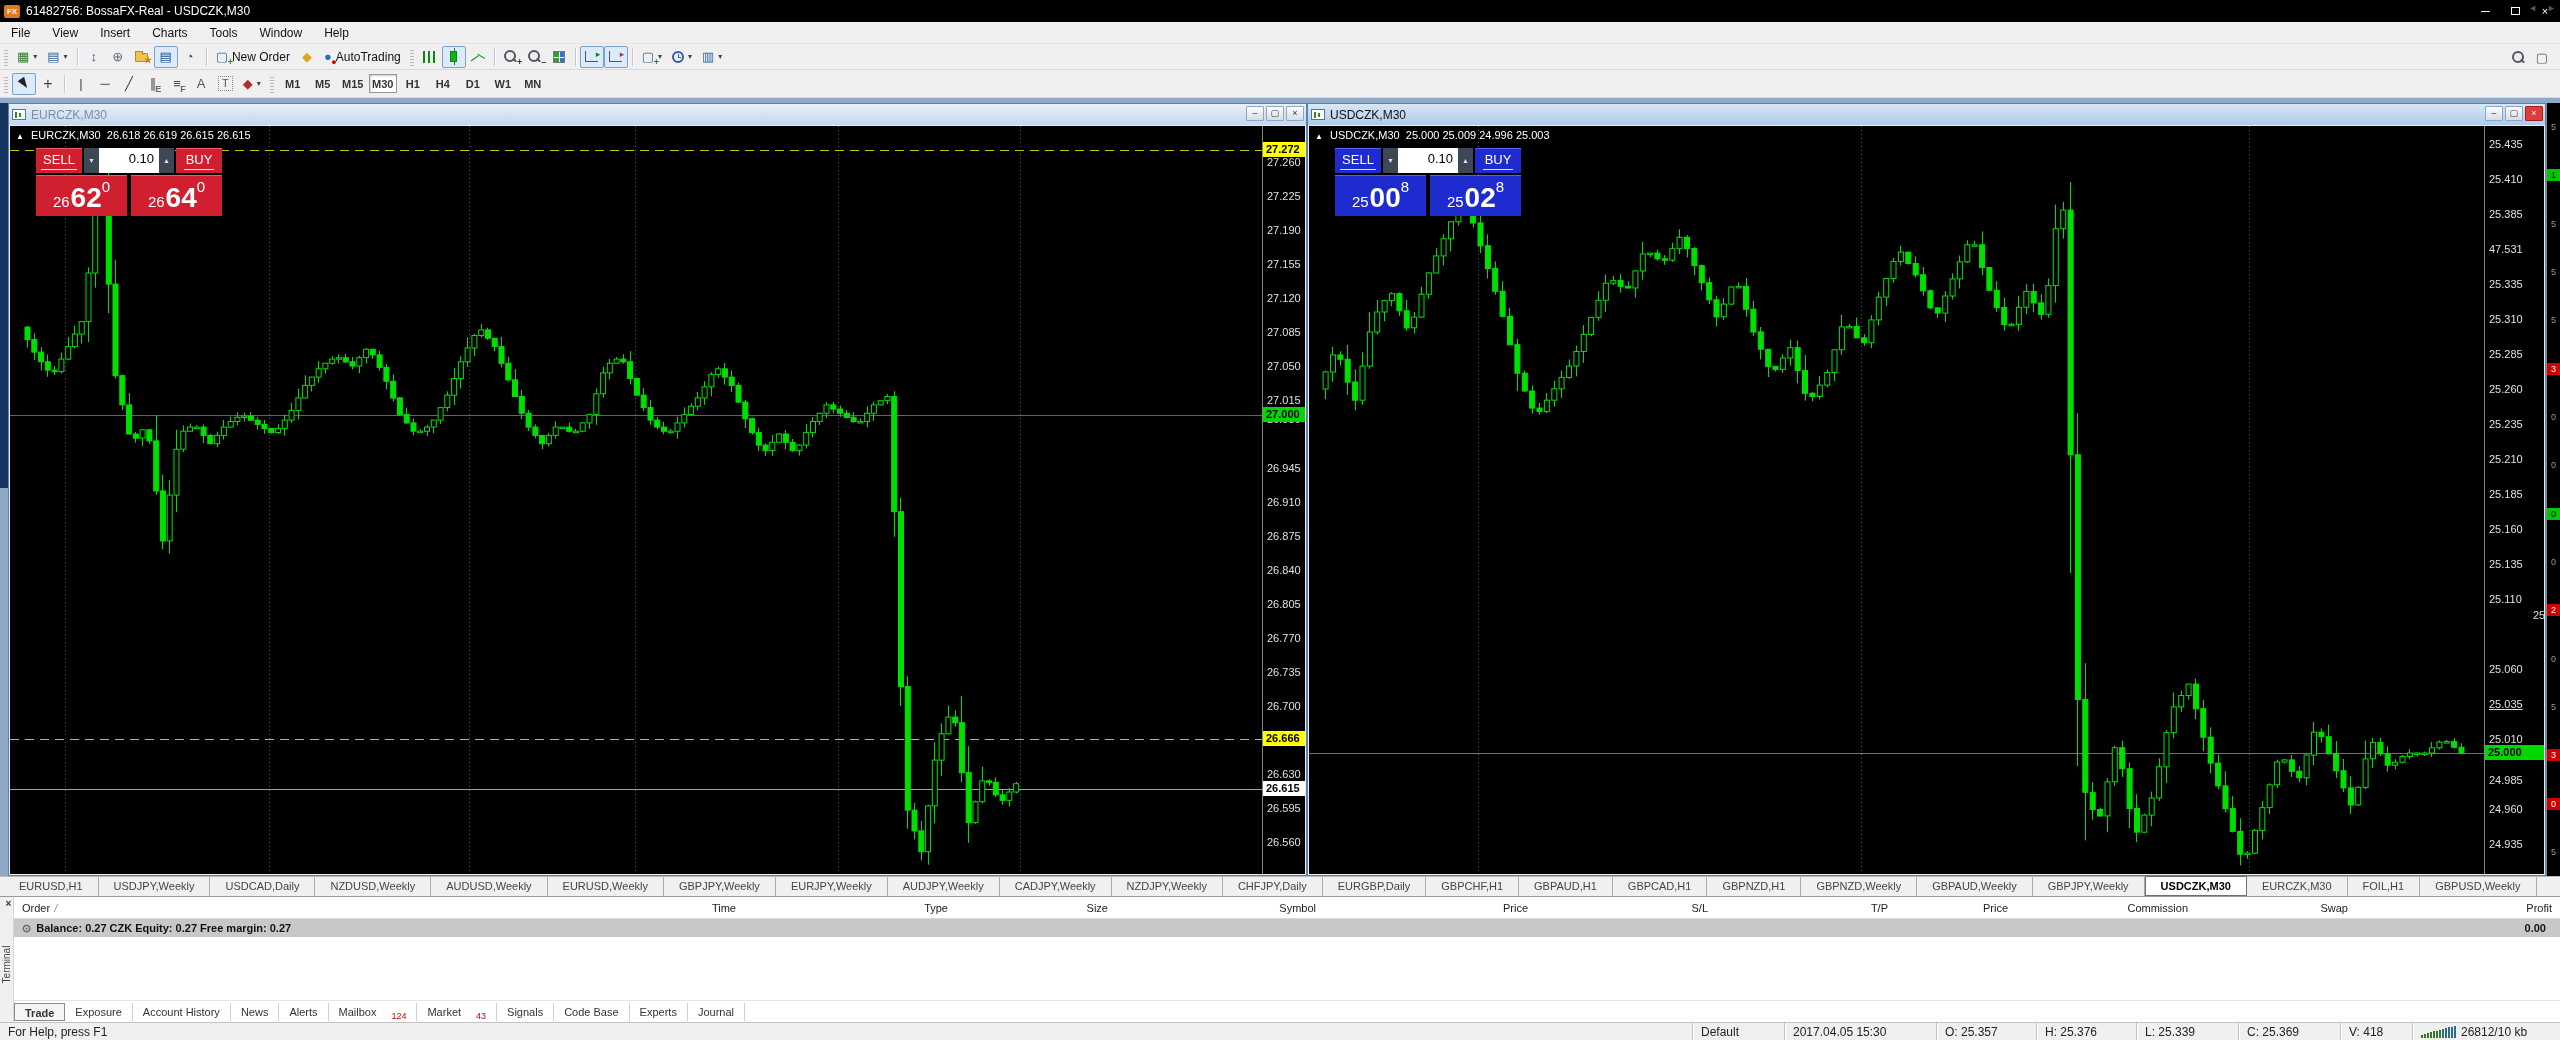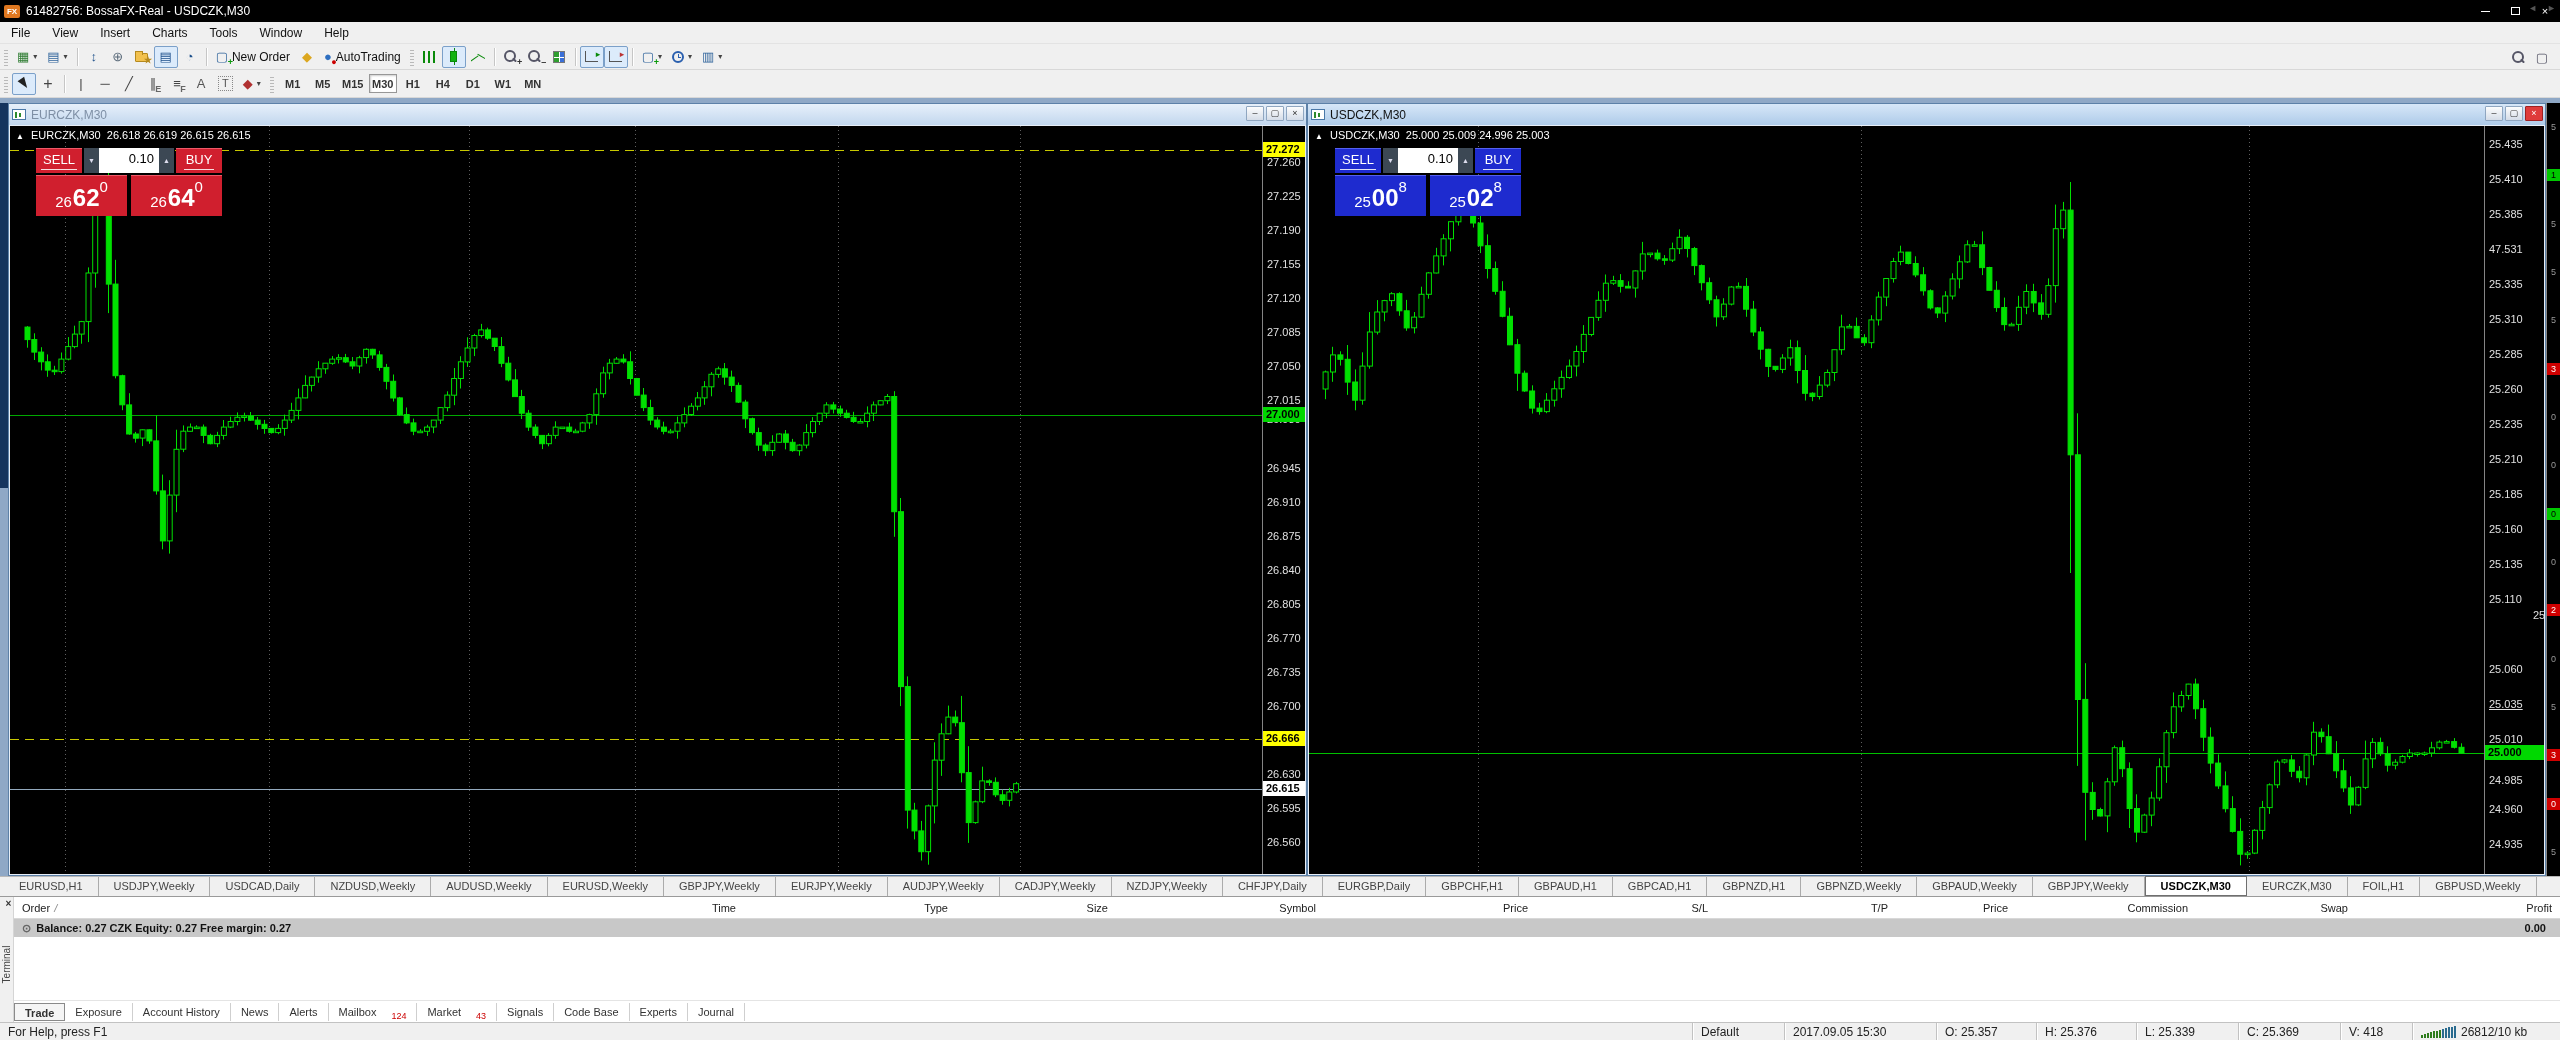--- a/index.html
+++ b/index.html
@@ -82,21 +82,21 @@
 .tpanel{position:absolute;left:26px;top:22px;width:186px;z-index:4}
 .prow1{display:flex;gap:2px;height:25px}
 .prow2{display:flex;gap:4px;height:41px;margin-top:2px}
 .obtn{width:46px;display:flex;align-items:center;justify-content:center;color:#fff;font-size:13px}
 .obtn span{border-bottom:1px solid rgba(255,255,255,.85);padding:0 2px 2px}
 .stepper{display:flex;flex:1}
 .stbtn{width:15px;background:#3c4854;color:#dde;font-size:7px;display:flex;align-items:center;justify-content:center}
 .stval{flex:1;background:#fff;color:#000;font-size:13px;text-align:right;padding:3px 5px 0 0}
 .bigpx{flex:1;color:#fff;display:flex;align-items:flex-end;justify-content:center;padding-bottom:3px}
 .pxpre{font-size:15px;margin:0 1px 3px 0}
-.pxbig{font-size:24px;font-weight:bold;line-height:30px}
+.pxbig{font-size:28px;font-weight:bold;line-height:30px}
 .pxsup{font-size:15px;align-self:flex-start;margin-top:2px}
 .theme-red .obtn,.theme-red .bigpx{background:#d01f2e;border-top:1px solid #ee5968}
 .theme-blue .obtn,.theme-blue .bigpx{background:#1e2bcf;border-top:1px solid #5560f0}
 
 #tabbar{position:absolute;left:0;top:876px;width:100%;height:20px;background:#f0f0f0;border-top:1px solid #b9b9b9;display:flex;align-items:flex-end;font-size:11px;color:#444;padding-left:4px}
 .ctab{height:19px;line-height:19px;padding:0 15px;border-right:1px solid #ababab;white-space:nowrap}
 .ctab-active{background:#fff;border:1px solid #6f6f6f;border-right:1px solid #6f6f6f;color:#000;font-weight:bold;height:20px}
 #tabscroll{position:absolute;right:4px;top:3px;display:flex;gap:10px;font-size:9px;color:#555}
 
 #terminal{position:absolute;left:0;top:896px;width:100%;height:126px;background:#fff;border-top:1px solid #9a9a9a}
@@ -1148,21 +1148,21 @@
       </div>
   </div>
 
   <div id="statusbar">
     <span id="helptext">For Help, press F1</span>
     <div id="statcells">
         <div class="stcell" style="width: 92px;">
           <span>Default</span>
         </div>
         <div class="stcell" style="width: 152px;">
-          <span>2017.09.05 15:30</span>
+          <span>2017.04.05 15:30</span>
         </div>
         <div class="stcell" style="width: 100px;">
           <span>O: 25.357</span>
         </div>
         <div class="stcell" style="width: 100px;">
           <span>H: 25.376</span>
         </div>
         <div class="stcell" style="width: 102px;">
           <span>L: 25.339</span>
         </div>

